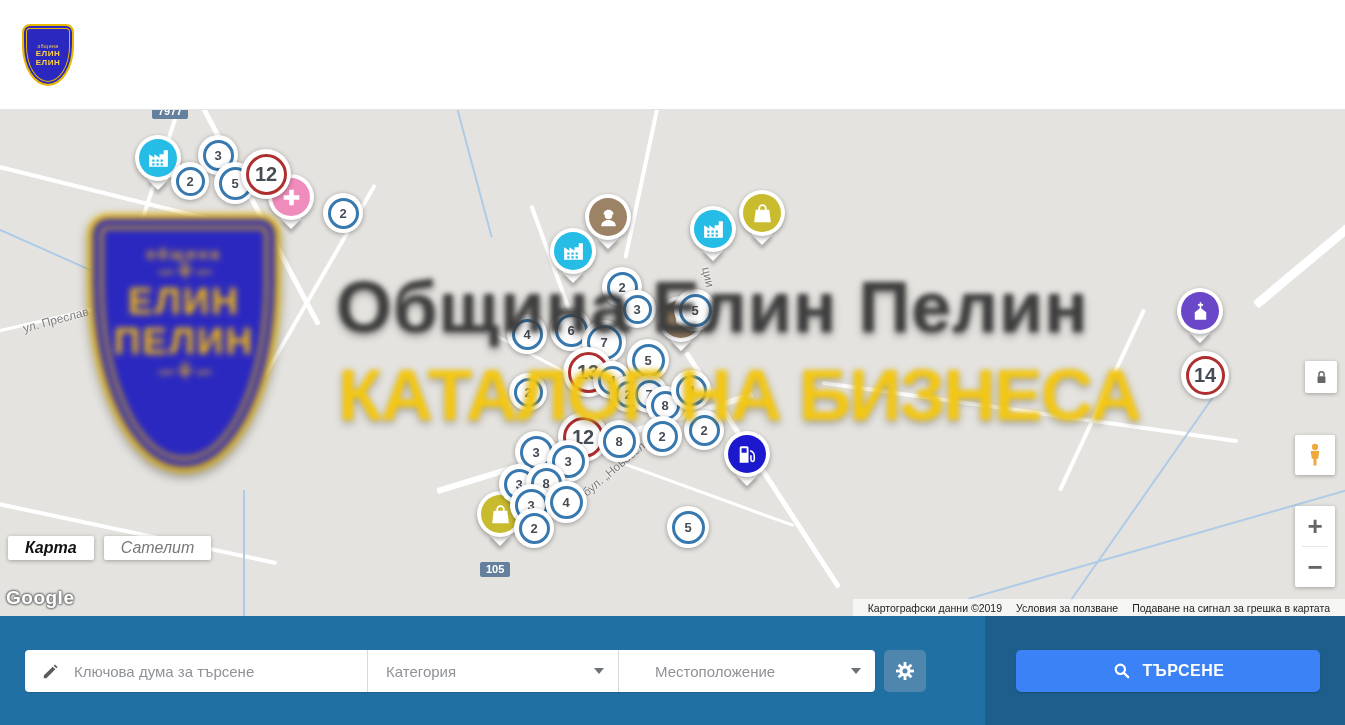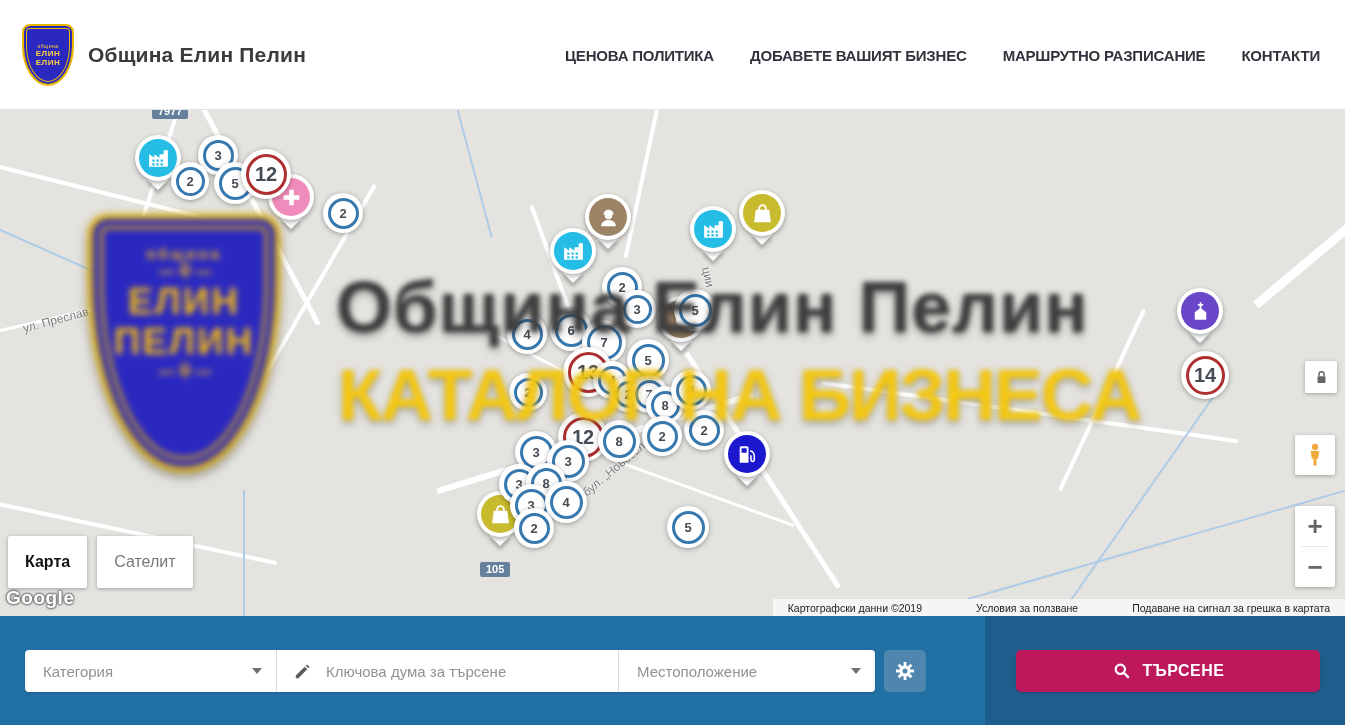--- a/index.html
+++ b/index.html
@@ -40,76 +40,69 @@
   .watermark{position:absolute;inset:0;z-index:6;pointer-events:none;}
   .wm-shield{position:absolute;left:88px;top:104px;width:192px;height:258px;background:#2b28c0;border:5px solid #e8b800;border-radius:20px 20px 95px 95px/20px 20px 190px 190px;box-shadow:inset 0 0 0 7px #2b28c0,inset 0 0 0 10px #e8b800,0 4px 10px rgba(0,0,0,.45);filter:blur(3px);display:flex;flex-direction:column;align-items:center;padding-top:26px;color:#f0b913;}
   .wm-shield .t{font-size:15px;font-weight:bold;letter-spacing:3px;}
   .wm-shield .orn{font-size:24px;line-height:20px;letter-spacing:-2px;color:#f0b913;}
   .wm-shield .n{font-size:37px;font-weight:bold;line-height:40px;letter-spacing:2px;}
   .wm-line1{position:absolute;left:336px;top:156px;font-size:72px;font-weight:bold;color:#3e3e3e;letter-spacing:1px;white-space:nowrap;filter:blur(2.6px);text-shadow:0 3px 7px rgba(0,0,0,.4);}
   .wm-line2{position:absolute;left:338px;top:243px;font-size:73px;font-weight:800;color:#f3c713;letter-spacing:-2px;white-space:nowrap;filter:blur(2.4px);text-shadow:0 3px 7px rgba(0,0,0,.35);}
 
   
   .maptype{position:absolute;left:8px;top:426px;display:flex;gap:10px;z-index:10;}
-  .maptype .mt{height:52px;background:#fff;box-shadow:0 1px 4px rgba(0,0,0,.3);border-radius:2px;display:flex;align-items:center;justify-content:center;font-size:16px;cursor:pointer;padding:0 17px;}
+  .maptype .mt{height:24px;background:#fff;box-shadow:0 1px 4px rgba(0,0,0,.3);border-radius:2px;display:flex;align-items:center;justify-content:center;font-size:16px;cursor:pointer;padding:0 17px;font-style:italic;}
   .maptype .active{font-weight:bold;color:#111;}
   .maptype .idle{color:#787878;}
   .glogo{position:absolute;left:6px;top:477px;z-index:10;font-size:19px;font-weight:bold;color:#fff;letter-spacing:.5px;cursor:pointer;
     text-shadow:0 1px 2px #777,0 -1px 2px #777,1px 0 2px #777,-1px 0 2px #777;}
   .attrib{position:absolute;right:0;bottom:0;height:17px;background:rgba(250,250,250,.78);display:flex;align-items:center;z-index:10;font-size:10.5px;color:#222;padding:0 8px;gap:0;}
   .attrib span{padding:0 7px;white-space:nowrap;}
-  .attrib .lnk{cursor:pointer;margin-left:40px;}
+  .attrib .lnk{cursor:pointer;}
   .ctl{position:absolute;background:#fff;box-shadow:0 1px 4px rgba(0,0,0,.3);border-radius:2px;z-index:10;display:flex;align-items:center;justify-content:center;cursor:pointer;}
   .ctl-lock{left:1305px;top:251px;width:32px;height:32px;}
   .ctl-peg{left:1295px;top:325px;width:40px;height:40px;}
   .zoomctl{position:absolute;left:1295px;top:396px;width:40px;height:81px;background:#fff;box-shadow:0 1px 4px rgba(0,0,0,.3);border-radius:2px;z-index:10;display:flex;flex-direction:column;}
   .zoomctl .zb{flex:1;display:flex;align-items:center;justify-content:center;font-size:26px;font-weight:bold;color:#666;cursor:pointer;}
   .zoomctl .zdiv{height:1px;background:#e6e6e6;margin:0 7px;}
 
   
   .searchbar{position:absolute;left:0;top:616px;width:1345px;height:109px;background:#2170a4;z-index:20;}
   .searchbar .darkside{position:absolute;left:985px;top:0;width:360px;height:109px;background:#1e5e8c;}
   .sgroup{position:absolute;left:25px;top:34px;width:850px;height:42px;background:#fff;border-radius:4px;display:flex;align-items:stretch;box-shadow:0 1px 2px rgba(0,0,0,.15);}
   .sseg{display:flex;align-items:center;position:relative;}
   .sseg + .sseg{border-left:1px solid #d9d9d9;}
   .seg-kw{width:342px;padding:0 14px 0 16px;gap:12px;}
   .seg-cat{width:251px;padding:0 14px 0 18px;cursor:pointer;}
-  .seg-loc{width:257px;padding:0 14px 0 18px;cursor:pointer;}
+  .seg-loc{width:257px;padding:0 14px 0 36px;cursor:pointer;}
   .seg-kw input{border:none;outline:none;flex:1;font-size:15px;font-family:"Liberation Sans",sans-serif;color:#444;}
   .seg-kw input::placeholder{color:#8f9398;}
   .sel-label{flex:1;font-size:15px;color:#8f9398;}
   .caret{width:0;height:0;border-left:5px solid transparent;border-right:5px solid transparent;border-top:6px solid #6d7278;}
   .gearbtn{position:absolute;left:884px;top:34px;width:42px;height:42px;background:#4e86ae;border-radius:5px;display:flex;align-items:center;justify-content:center;cursor:pointer;}
   .gearbtn svg{width:24px;height:24px;}
-  .searchbtn{position:absolute;left:1016px;top:34px;width:304px;height:42px;background:#be185d;border:none;border-radius:5px;display:flex;align-items:center;justify-content:center;gap:11px;cursor:pointer;box-shadow:0 1px 2px rgba(0,0,0,.2);}
+  .searchbtn{position:absolute;left:1016px;top:34px;width:304px;height:42px;background:#3b82f6;border:none;border-radius:5px;display:flex;align-items:center;justify-content:center;gap:11px;cursor:pointer;box-shadow:0 1px 2px rgba(0,0,0,.2);}
   .searchbtn .lbl{font-size:16px;font-weight:bold;color:#fff;letter-spacing:.5px;font-family:"Liberation Sans",sans-serif;}
   .searchbtn svg{width:20px;height:20px;}
 </style>
 </head>
 <body>
 
 <div class="page">
 
   <div class="header">
     <div class="brand">
       <div class="logo-shield">
         <span class="t">община</span>
         <span class="n">ЕЛИН</span>
         <span class="n">ЕЛИН</span>
       </div>
       <div class="brand-text">
-        <div class="brand-title">Община Елин Пелин</div>
-      </div>
-    </div>
-    <nav class="nav">
-      <a>ЦЕНОВА ПОЛИТИКА</a>
-      <a>ДОБАВЕТЕ ВАШИЯТ БИЗНЕС</a>
-      <a>МАРШРУТНО РАЗПИСАНИЕ</a>
-      <a>КОНТАКТИ</a>
-    </nav>
+      </div>
+    </div>
   </div>
 
   <div class="map">
     <div id="roads">
         <div class="road" style="left: -30px; top: 85px; width: 300px; height: 4px; transform: rotate(14deg);"></div>
         <div class="road" style="left: -20px; top: 196px; width: 240px; height: 3px; transform: rotate(-13deg);"></div>
         <div class="road" style="left: 150px; top: -20px; width: 4px; height: 200px; transform: rotate(18deg);"></div>
         <div class="road" style="left: 255px; top: -30px; width: 5px; height: 260px; transform: rotate(-28deg);"></div>
         <div class="road" style="left: 318px; top: 60px; width: 4px; height: 220px; transform: rotate(30deg);"></div>
         <div class="road" style="left: 430px; top: 330px; width: 330px; height: 6px; transform: rotate(-17deg);"></div>
@@ -435,29 +428,29 @@
     <div class="zoomctl">
       <div class="zb">+</div>
       <div class="zdiv"></div>
       <div class="zb">−</div>
     </div>
   </div>
 
   <div class="searchbar">
     <div class="darkside"></div>
     <div class="sgroup">
-      <div class="sseg seg-cat">
-        <span class="sel-label">Категория</span>
-        <span class="caret"></span>
-      </div>
       <div class="sseg seg-kw">
         <svg viewBox="0 0 24 24" width="19" height="19">
             <path fill="#5c5c5c" d="M3.5 17.2L14.8 5.9l3.3 3.3L6.8 20.5H3.5v-3.3zM16 4.7l1.6-1.6 3.3 3.3-1.6 1.6z"></path>
           </svg>
         <input type="text" placeholder="Ключова дума за търсене" style="">
+      </div>
+      <div class="sseg seg-cat">
+        <span class="sel-label">Категория</span>
+        <span class="caret"></span>
       </div>
       <div class="sseg seg-loc">
         <span class="sel-label">Местоположение</span>
         <span class="caret"></span>
       </div>
     </div>
     <div class="gearbtn">
       <svg viewBox="0 0 24 24">
           <g fill="#fff">
             <rect x="10.6" y="3" width="2.8" height="18"></rect>

